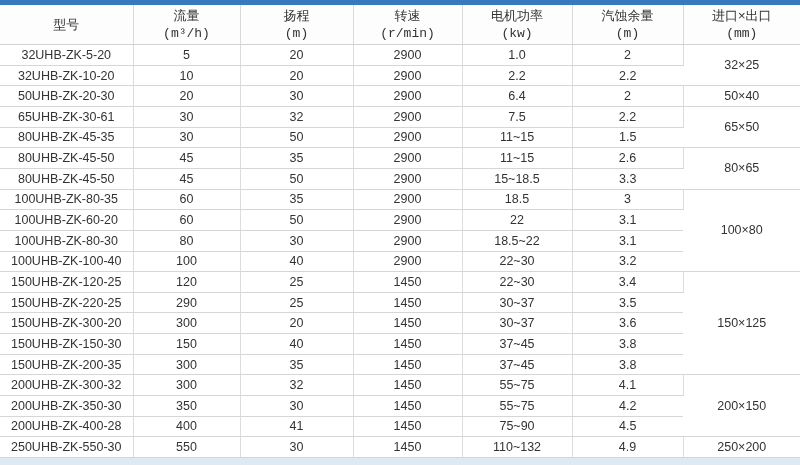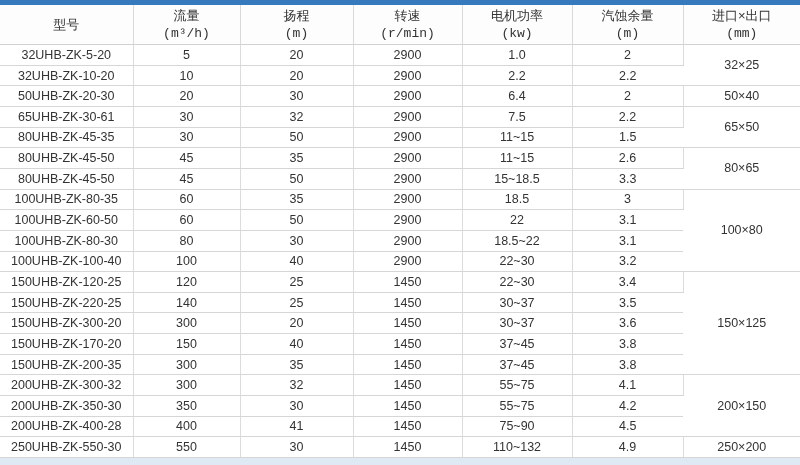--- a/index.html
+++ b/index.html
@@ -149,21 +149,21 @@
         <tr>
           <td>100UHB-ZK-80-35</td>
           <td>60</td>
           <td>35</td>
           <td>2900</td>
           <td>18.5</td>
           <td>3</td>
           <td rowspan="4">100×80</td>
         </tr>
         <tr>
-          <td>100UHB-ZK-60-50</td>
+          <td>100UHB-ZK-60-20</td>
           <td>60</td>
           <td>50</td>
           <td>2900</td>
           <td>22</td>
           <td>3.1</td>
         </tr>
         <tr>
           <td>100UHB-ZK-80-30</td>
           <td>80</td>
           <td>30</td>
@@ -183,36 +183,36 @@
           <td>150UHB-ZK-120-25</td>
           <td>120</td>
           <td>25</td>
           <td>1450</td>
           <td>22~30</td>
           <td>3.4</td>
           <td rowspan="5">150×125</td>
         </tr>
         <tr>
           <td>150UHB-ZK-220-25</td>
-          <td>140</td>
+          <td>290</td>
           <td>25</td>
           <td>1450</td>
           <td>30~37</td>
           <td>3.5</td>
         </tr>
         <tr>
           <td>150UHB-ZK-300-20</td>
           <td>300</td>
           <td>20</td>
           <td>1450</td>
           <td>30~37</td>
           <td>3.6</td>
         </tr>
         <tr>
-          <td>150UHB-ZK-170-20</td>
+          <td>150UHB-ZK-150-30</td>
           <td>150</td>
           <td>40</td>
           <td>1450</td>
           <td>37~45</td>
           <td>3.8</td>
         </tr>
         <tr>
           <td>150UHB-ZK-200-35</td>
           <td>300</td>
           <td>35</td>

